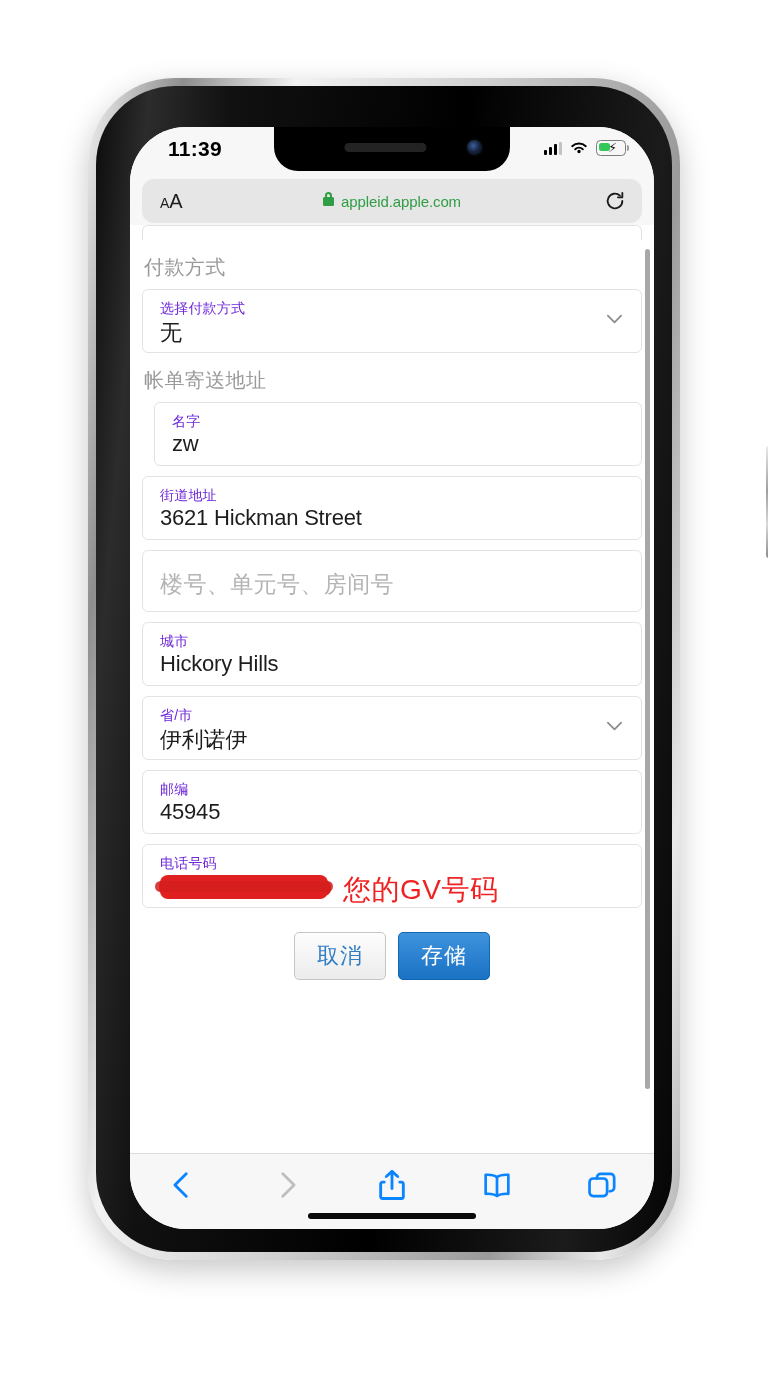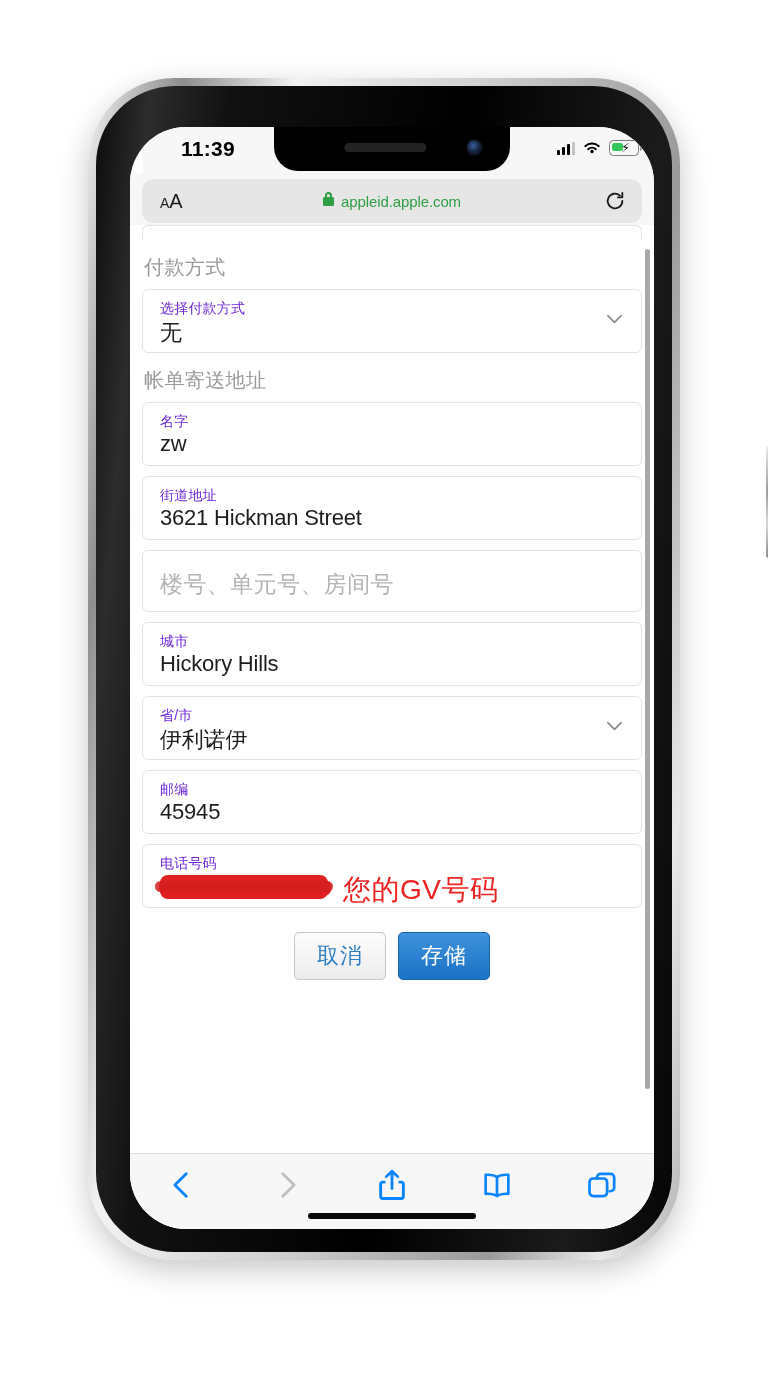--- a/index.html
+++ b/index.html
@@ -45,21 +45,21 @@
     width:236px;height:44px;background:#000;
     border-bottom-left-radius:24px;border-bottom-right-radius:24px;z-index:40;
   }
   .speaker{position:absolute;left:50%;top:16px;transform:translateX(-58%);
     width:82px;height:9px;border-radius:5px;background:#232323;}
   .camera{position:absolute;right:28px;top:13px;width:15px;height:15px;
     border-radius:50%;background:radial-gradient(circle at 42% 38%,#3a5f9e 0%,#16233d 48%,#070b14 100%);
     box-shadow:0 0 2px 1px #0d0d0d;}
 
   
-  .statusbar{position:absolute;left:13px;top:0;width:100%;height:46px;background:#f7f7f7;z-index:30;}
+  .statusbar{position:absolute;left:0;top:0;width:100%;height:46px;background:#f7f7f7;z-index:30;}
   .clock{position:absolute;left:38px;top:10px;font-size:21px;font-weight:600;color:#000;letter-spacing:.3px;}
   .status-right{position:absolute;right:28px;top:13px;display:flex;align-items:center;gap:7px;}
   .sig{display:flex;align-items:flex-end;gap:2px;height:13px;}
   .sig i{display:block;width:3px;background:#000;border-radius:1px;}
   .sig i:nth-child(1){height:5px;}
   .sig i:nth-child(2){height:8px;}
   .sig i:nth-child(3){height:11px;}
   .sig i:nth-child(4){height:13px;background:#c3c3c3;}
   .batt{position:relative;width:28px;height:14px;border:1.6px solid #7c7c7c;border-radius:4.5px;}
   .batt::after{content:"";position:absolute;right:-4px;top:4px;width:2px;height:6px;
@@ -86,21 +86,21 @@
   .page{position:absolute;left:0;top:0;width:100%;}
   .cut-field{margin:0 12px;height:14px;border:1px solid #e2e2e2;border-bottom:none;border-radius:6px 6px 0 0;background:#fff;}
   .section-title{margin:14px 0 8px 14px;font-size:20px;color:#9a9a9a;letter-spacing:.4px;}
   .field{position:relative;margin:0 12px 10px 12px;border:1px solid #e3e3e3;border-radius:6px;background:#fff;
     height:64px;box-sizing:border-box;}
   .field .lbl{position:absolute;left:17px;top:10px;font-size:14px;color:#6d28d9;letter-spacing:.2px;}
   .field .val{position:absolute;left:17px;top:28px;font-size:22px;color:#1d1d1f;letter-spacing:-.2px;}
   .field .ph{position:absolute;left:17px;top:18px;font-size:23px;color:#b4b4b4;letter-spacing:.4px;}
   .field.empty{height:62px;}
   .chev{position:absolute;right:18px;top:24px;width:17px;height:10px;}
-  .row2{display:flex;gap:8px;margin:0 12px 10px 12px;text-decoration:underline;}
+  .row2{display:flex;gap:8px;margin:0 12px 10px 24px;text-decoration:underline;}
   .row2 .field{margin:0;flex:1;}
 
   
   .redact{position:absolute;left:16px;top:32px;width:170px;height:20px;
     background:#e02020;border-radius:9px;
     box-shadow:0 3px 0 -1px #e02020,0 -3px 0 -1px #e02020, 4px 1px 0 -2px #e02020;
     filter:blur(.3px);}
   .redact::after{content:"";position:absolute;left:-4px;top:4px;width:178px;height:11px;
     background:#d41f1f;border-radius:7px;opacity:.85;}
   .annot{position:absolute;left:200px;top:26px;font-size:28px;font-weight:400;color:#ee2222;letter-spacing:.5px;}

